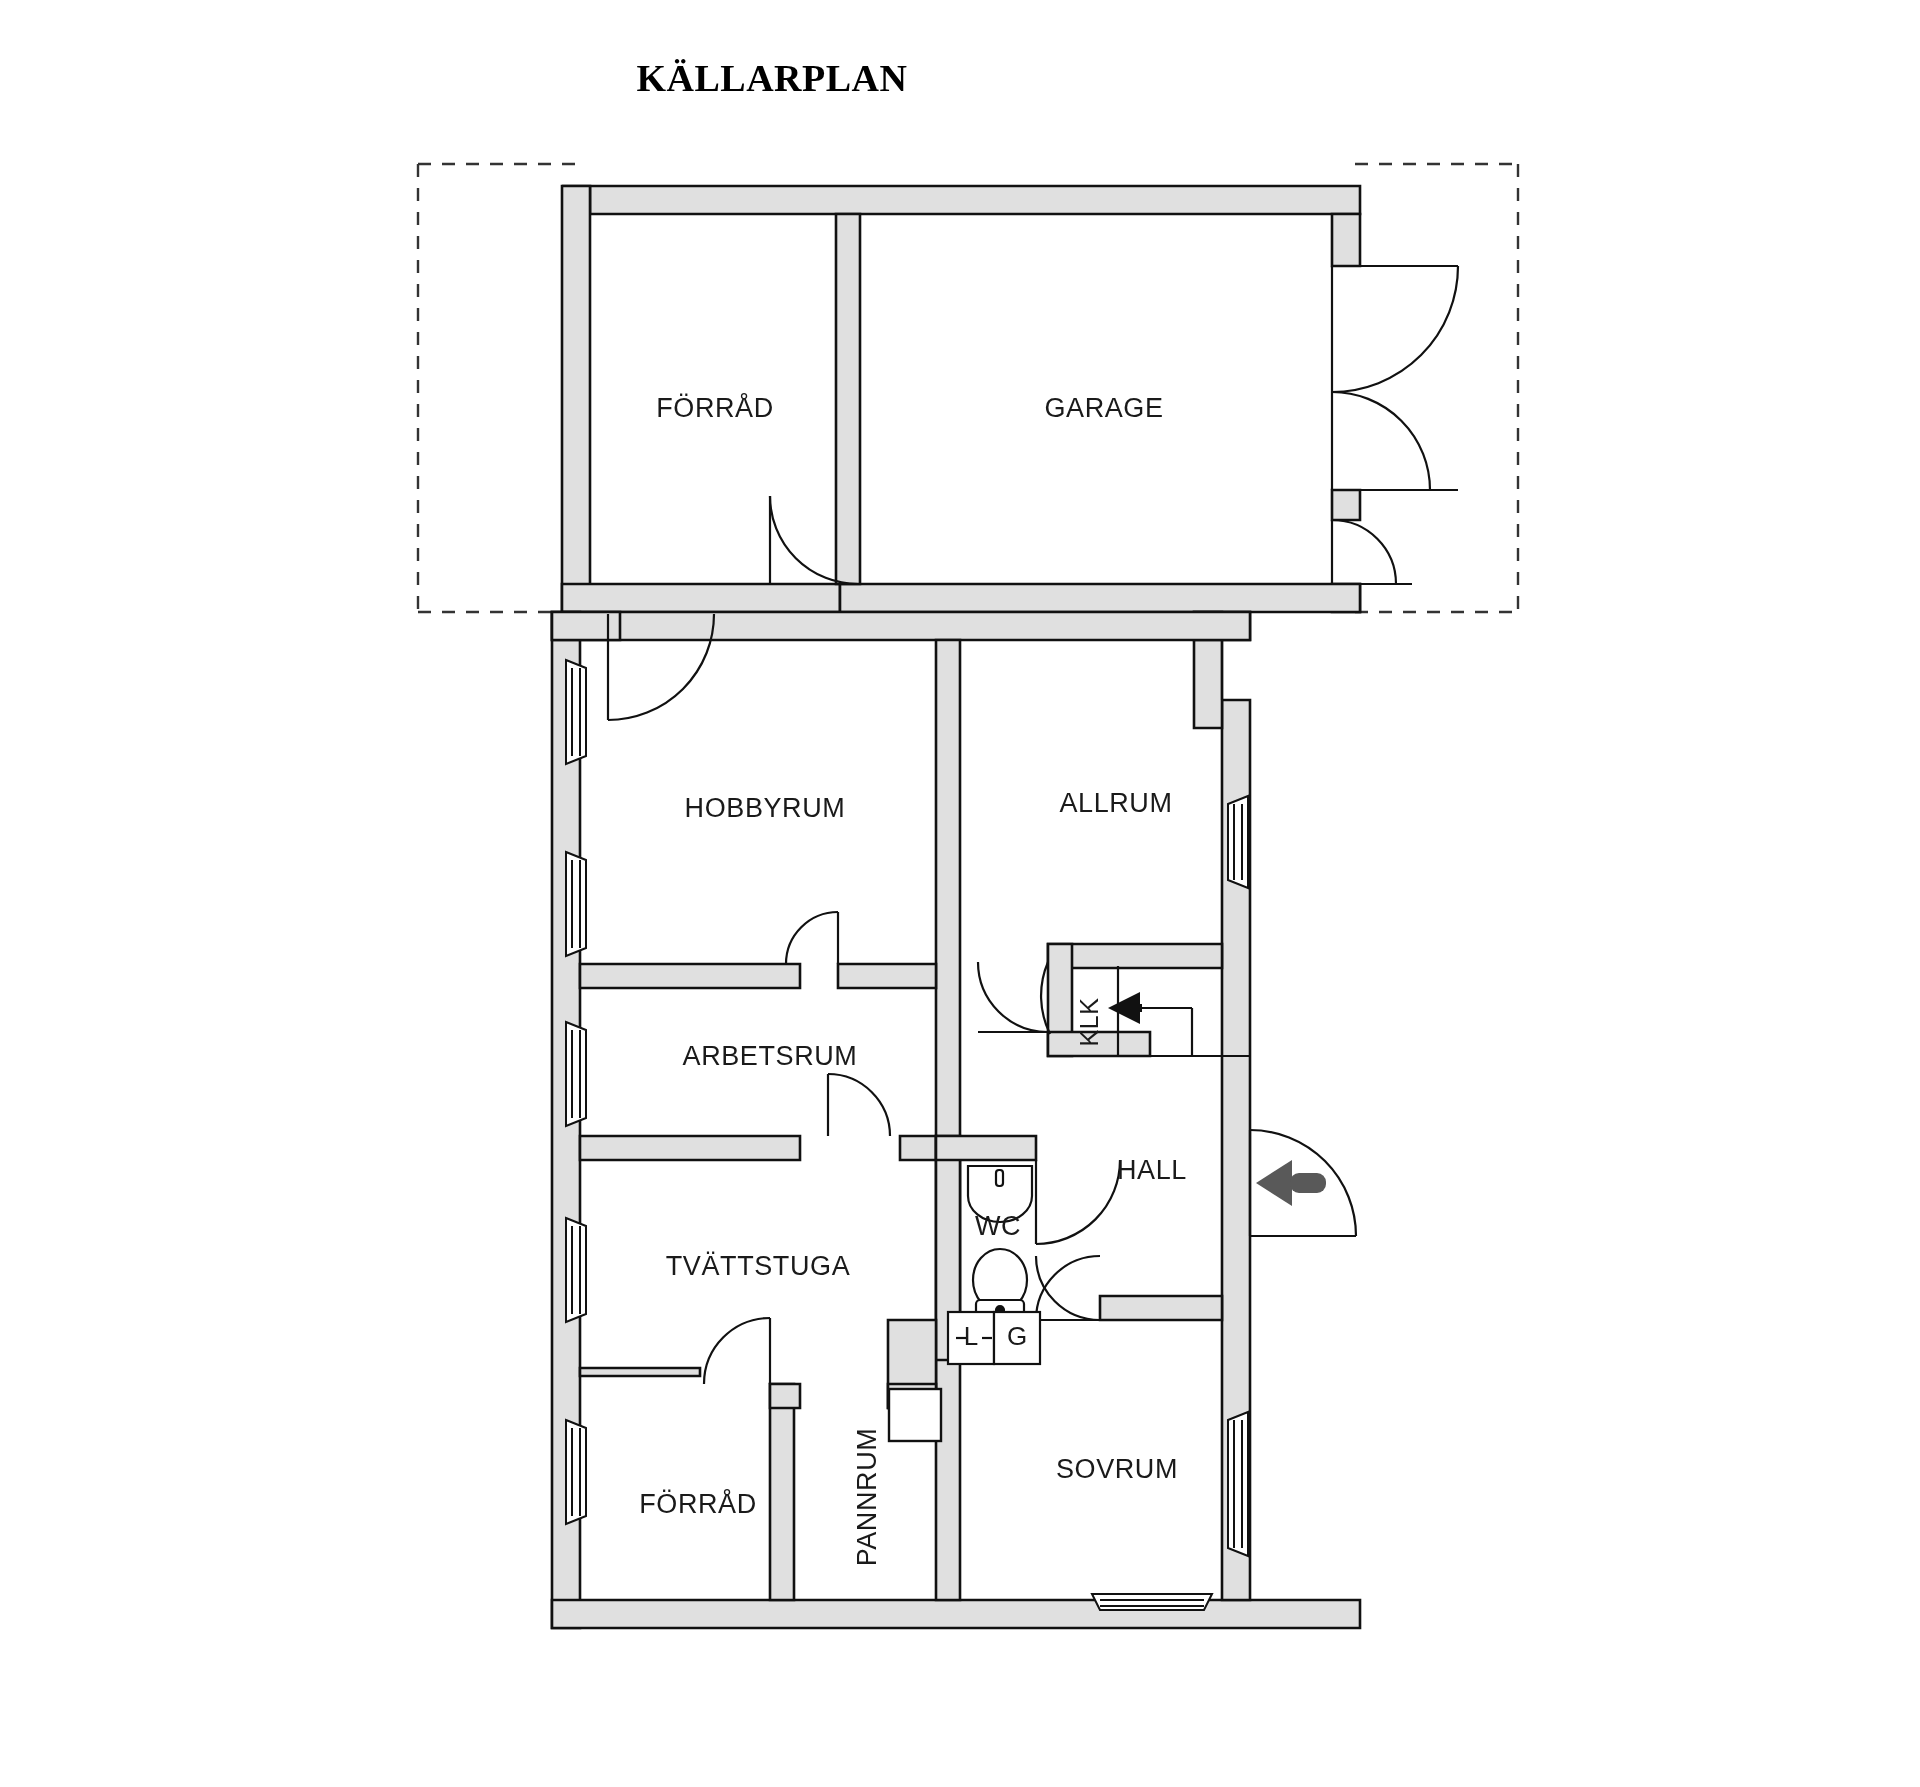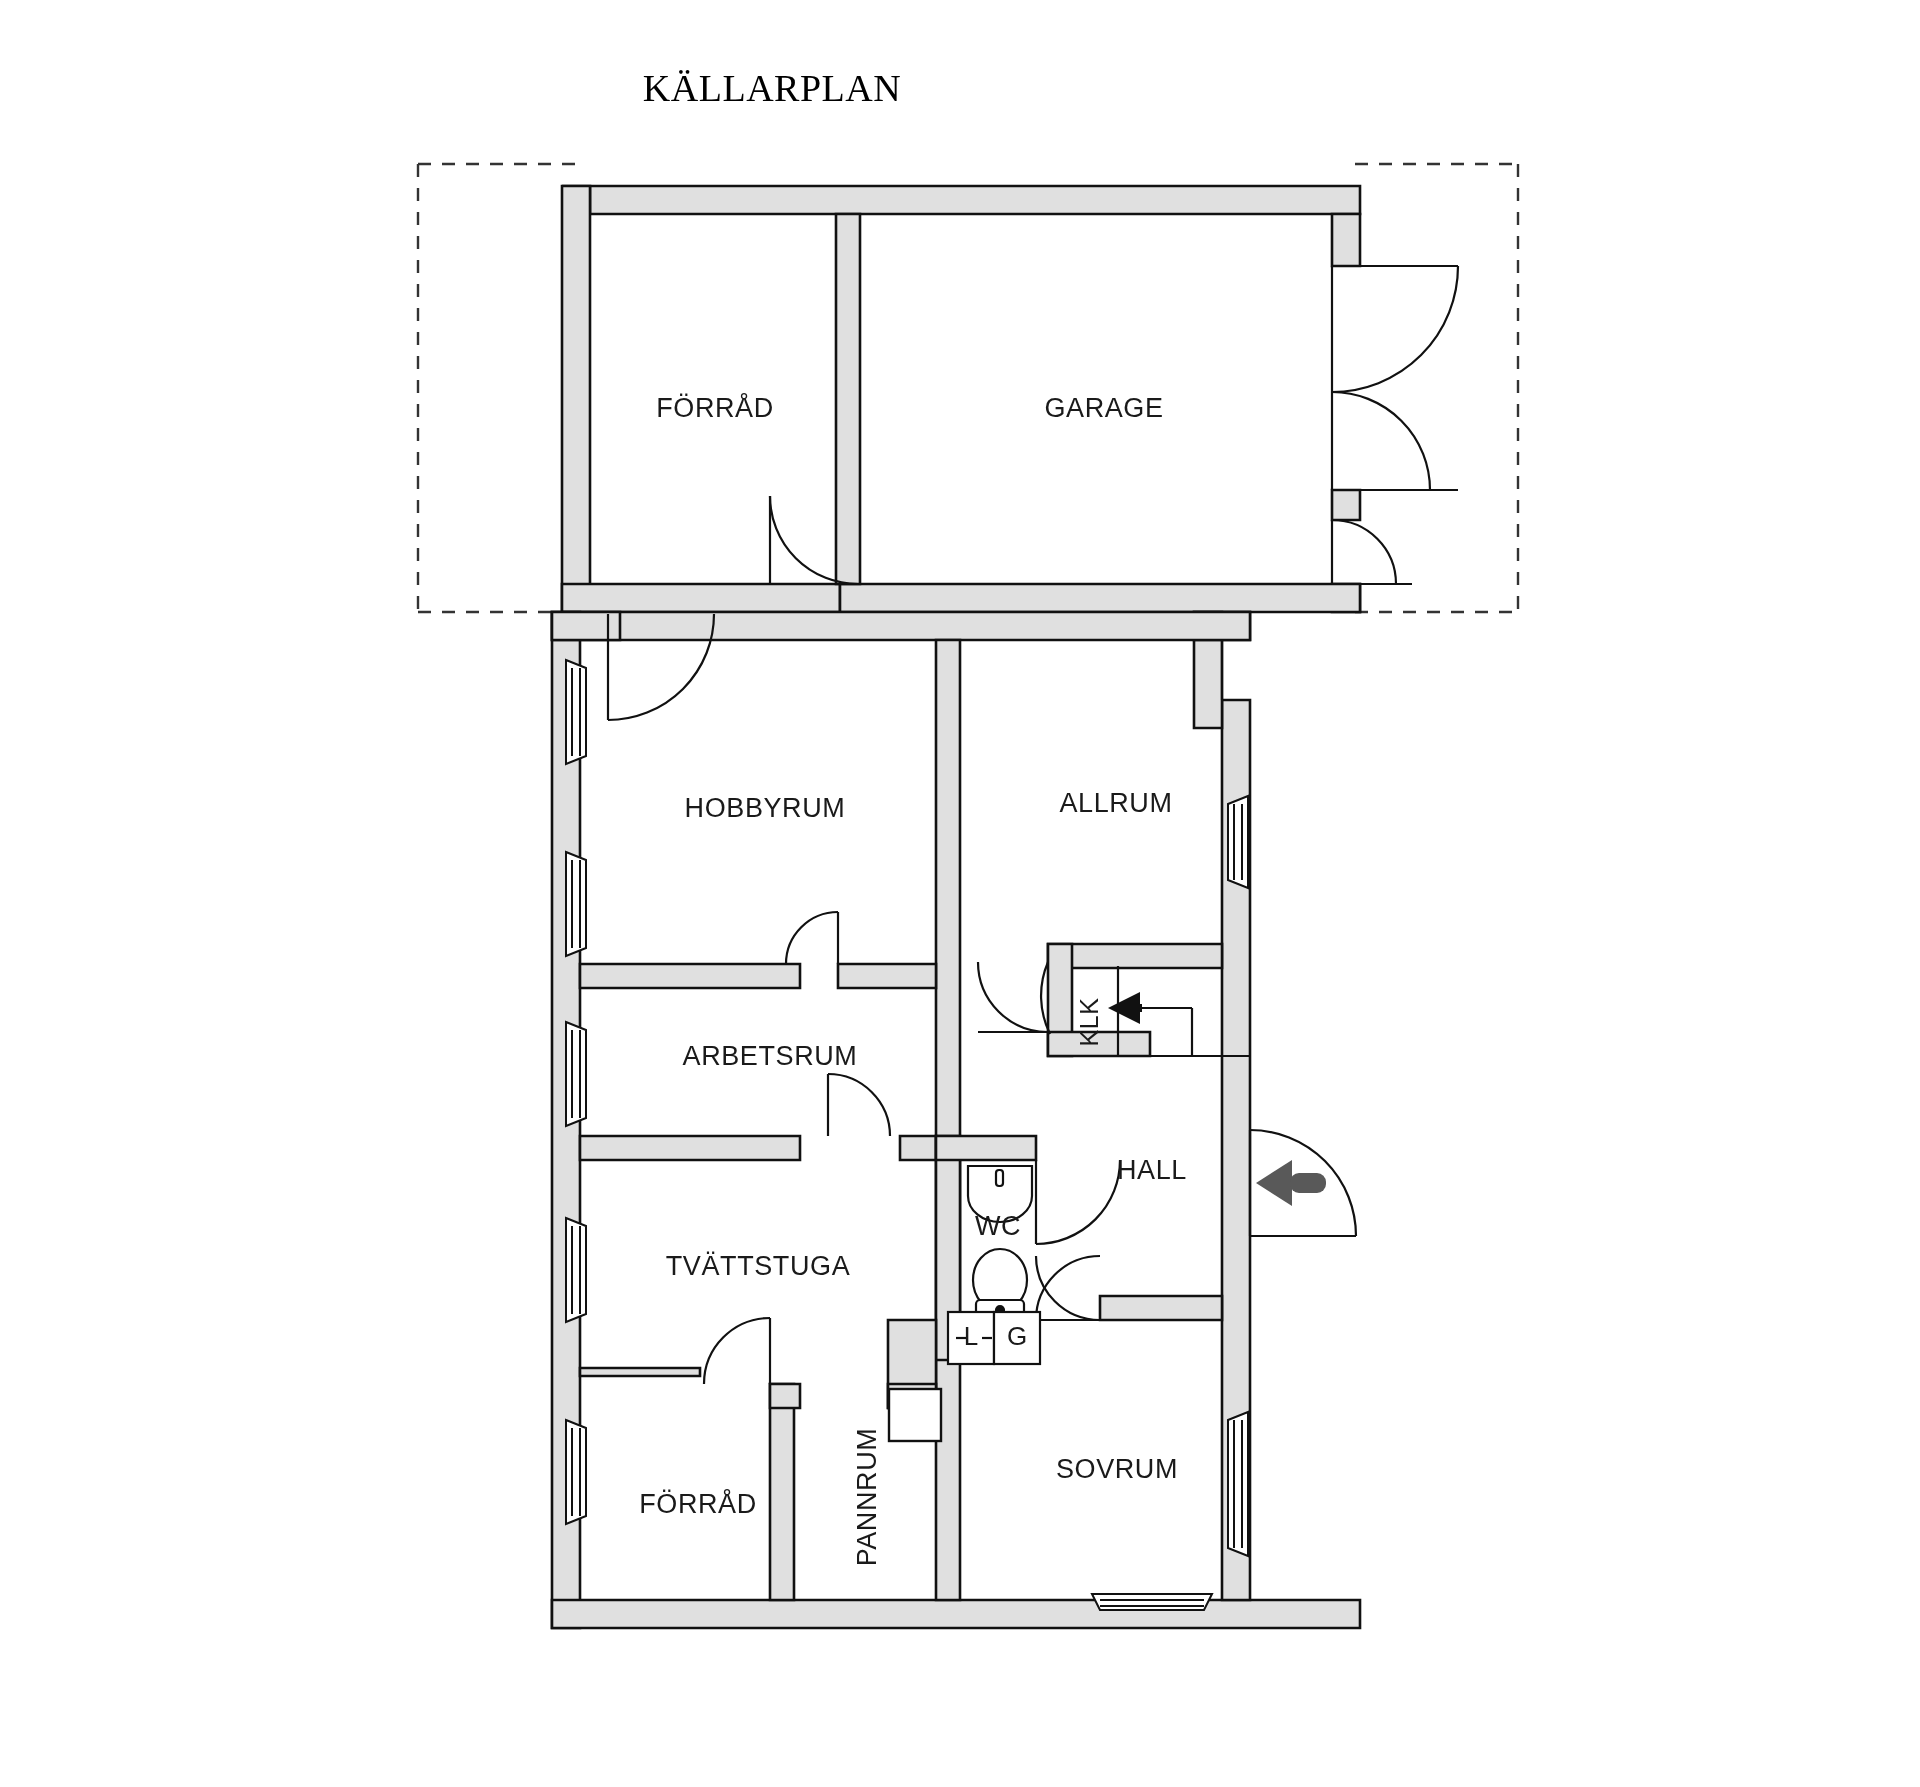--- a/index.html
+++ b/index.html
@@ -1,21 +1,21 @@
 <!DOCTYPE html>
 <html><head>
 <meta charset="utf-8">
 <style>
   html,body{margin:0;padding:0;background:#ffffff;}
   body{width:1920px;height:1787px;overflow:hidden;
        font-family:"Liberation Sans",sans-serif;}
   #plan-root{position:relative;width:1920px;height:1787px;background:#fff;}
   #title{
-    position:absolute;left:0;top:66px;width:1544px;text-align:center;
-    font-family:"Liberation Serif",serif;font-weight:400;font-size:38px;
+    position:absolute;left:0;top:56px;width:1544px;text-align:center;
+    font-family:"Liberation Serif",serif;font-weight:700;font-size:38px;
     letter-spacing:.5px;color:#000;
   }
   svg#floorplan{position:absolute;left:0;top:0;width:1920px;height:1787px;display:block;}
   .room-label{
     font-family:"Liberation Sans",sans-serif;font-size:27px;fill:#1a1a1a;
     text-anchor:middle;dominant-baseline:middle;letter-spacing:.6px;
   }
   .room-label.small{font-size:25px;}
   .fix-label{font-family:"Liberation Sans",sans-serif;font-size:26px;fill:#1a1a1a;
     text-anchor:middle;dominant-baseline:middle;}

